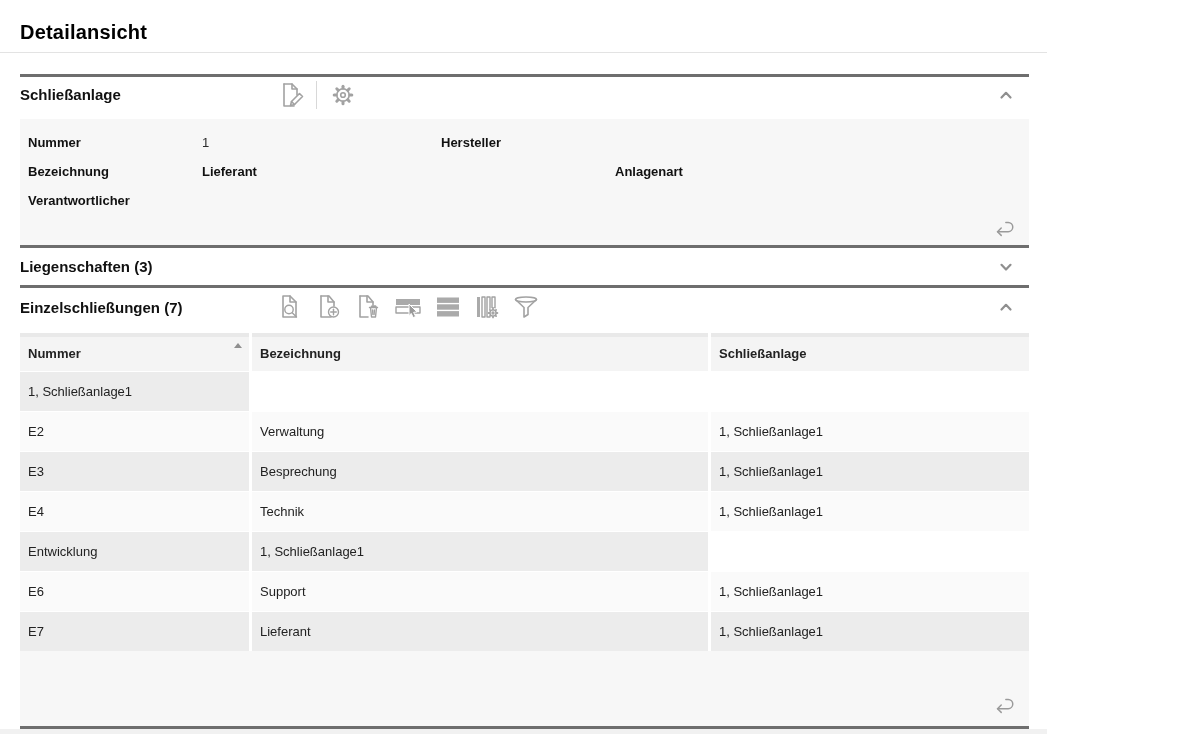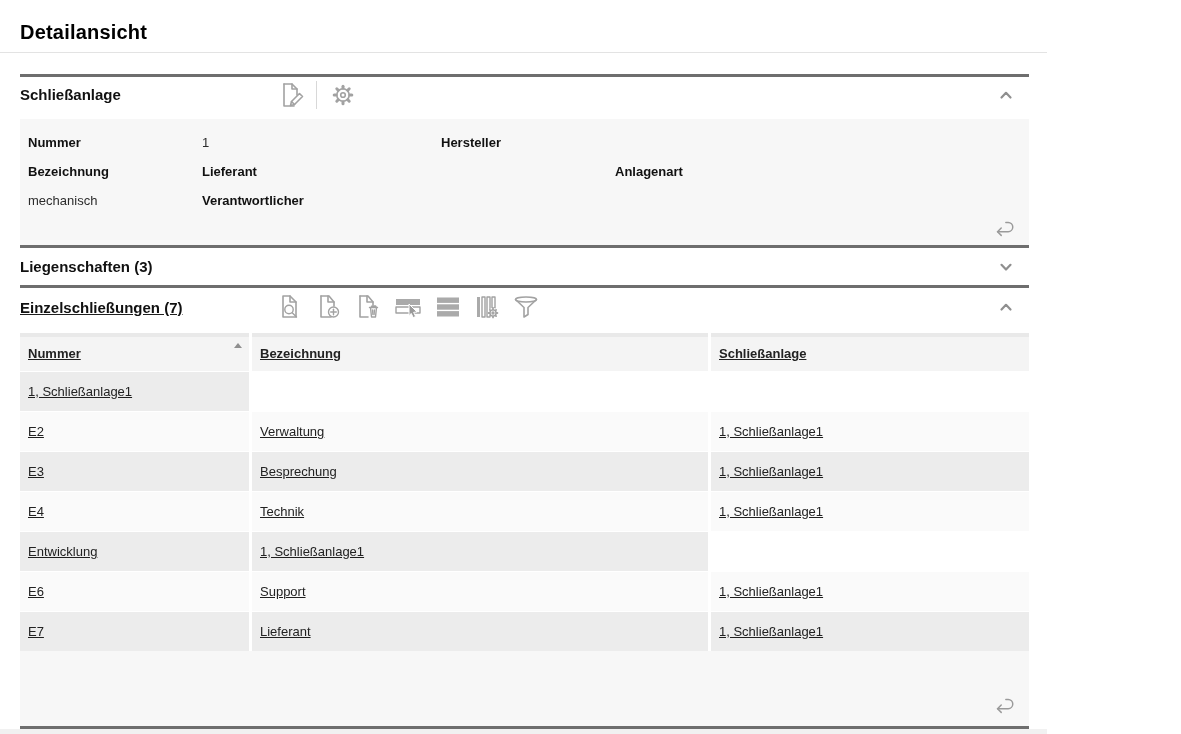--- a/index.html
+++ b/index.html
@@ -120,21 +120,20 @@
           <span class="f-label">Nummer</span>
           <span class="f-value">1</span>
           <span class="f-label">Hersteller</span>
           <span class="f-value"></span>
 
           <span class="f-label">Bezeichnung</span>
           <span class="f-label">Lieferant</span>
           <span class="f-value"></span>
 
           <span class="f-label">Anlagenart</span>
-          <span class="f-value">mechanisch</span>
           <span class="f-label">Verantwortlicher</span>
           <span class="f-value"></span>
         </div>
         <div class="return-bar">
           <button class="icon-btn">
             <span class="icon">
               <svg width="24" height="24" viewBox="0 0 26 26">
                 <path class="ret" d="M6 17 h11.5 a5 5 0 0 0 0 -10 h-2.5"></path>
                 <path class="ret" d="M10 13 L6 17 L10 21"></path>
               </svg>
@@ -150,21 +149,21 @@
         <button class="chevron-btn">
           <span class="icon">
             <svg width="18" height="18" viewBox="0 0 18 18">
                 <path class="chev" d="M4.5 6.8 L9 11.5 L13.5 6.8"></path>
               </svg>
           </span>
         </button>
       </div>
     </div>
 
-    <div class="section" style="flex:1; min-height:0;text-decoration:underline;">
+    <div class="section" style="flex:1; min-height:0;">
       <div class="section-header es-header">
         <span class="section-title">Einzelschließungen (7)</span>
         <span class="hdr-toolbar">
           <button class="icon-btn">
             <span class="icon">
               <svg width="28" height="28" viewBox="0 0 28 28">
                 <path class="s" d="M7 3 v21 h13 V9 l-6 -6 z"></path>
                 <path class="s" d="M14 3 v6 h6"></path>
                 <circle class="s2" cx="13" cy="16.5" r="4.2"></circle>
                 <line class="s2" x1="16.2" y1="19.7" x2="20.5" y2="24"></line>

